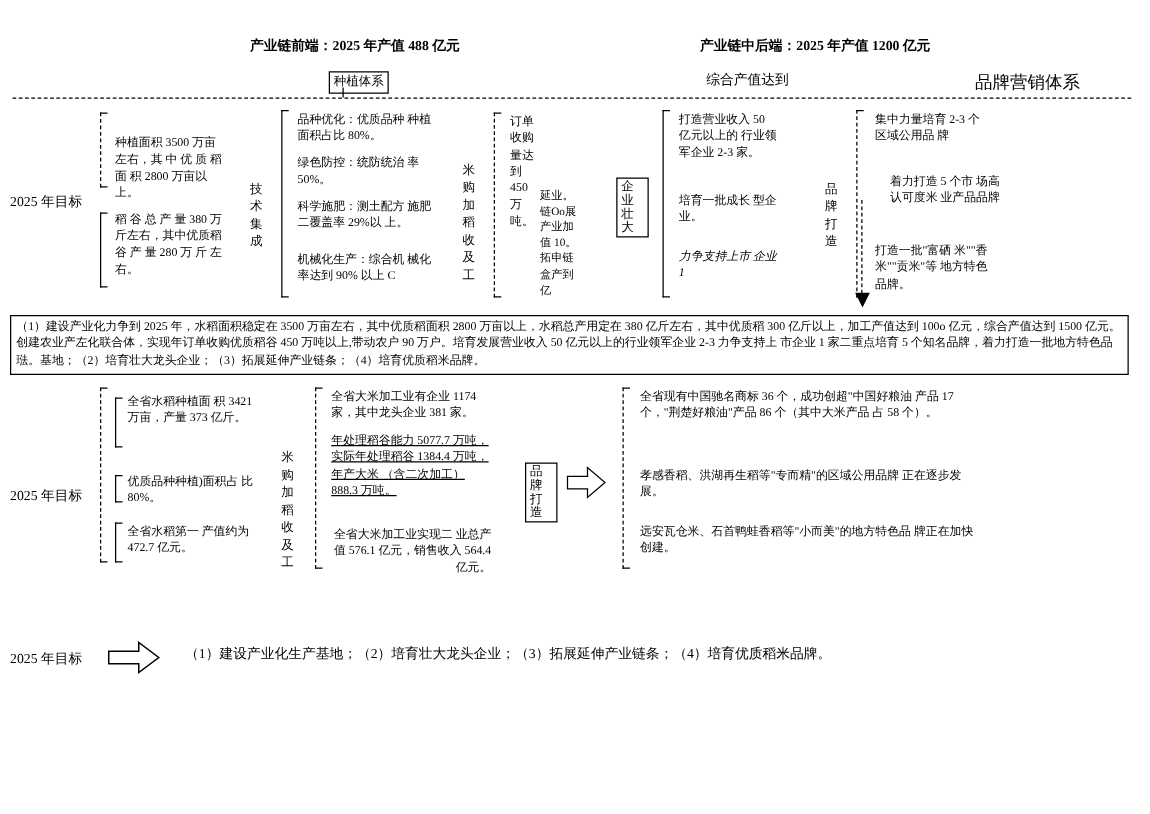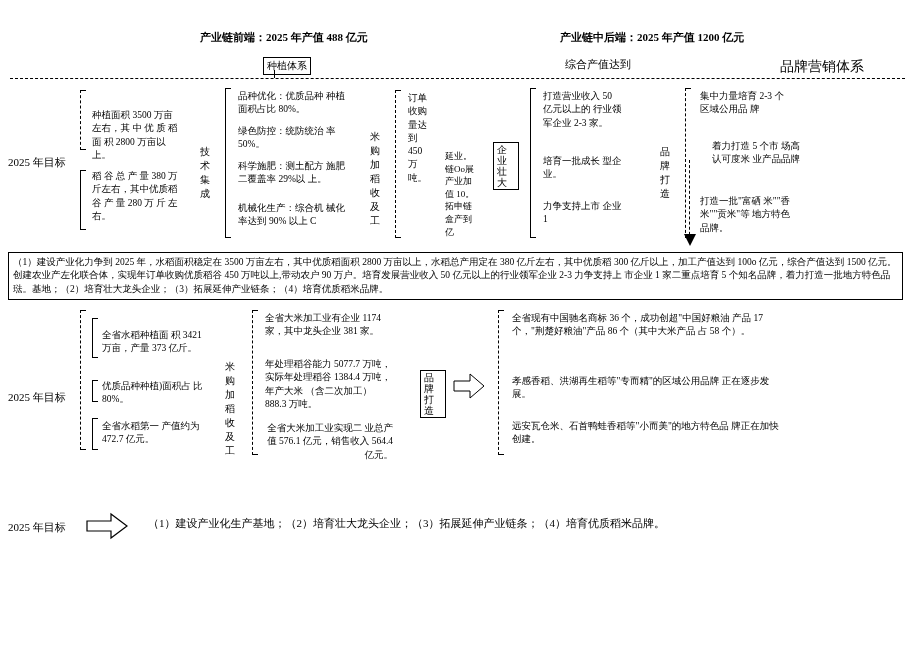--- a/index.html
+++ b/index.html
@@ -40,56 +40,56 @@
 
 <div class="col-text small" style="left:238px;top:90px;width:110px;">品种优化：优质品种 种植面积占比 80%。</div>
 <div class="col-text small" style="left:238px;top:125px;width:110px;">绿色防控：统防统治 率 50%。</div>
 <div class="col-text small" style="left:238px;top:160px;width:110px;">科学施肥：测土配方 施肥二覆盖率 29%以 上。</div>
 <div class="col-text small" style="left:238px;top:202px;width:110px;">机械化生产：综合机 械化率达到 90% 以上 C</div>
 
 <div class="col-text" style="left:370px;top:130px;width:14px;">米购加稻收及工</div>
 <div class="bracket-left-d" style="left:395px;top:90px;width:6px;height:148px;"></div>
 
 <div class="col-text small" style="left:408px;top:92px;width:22px;">订单收购量达到 450 万吨。</div>
-<div class="col-text tiny" style="left:445px;top:150px;width:30px;">延业。链Oo展产业加值 10。拓申链盒产到亿</div>
+<div class="col-text tiny" style="left:432px;top:150px;width:30px;">延业。链Oo展产业加值 10。拓申链盒产到亿</div>
 
 <div class="box" style="position:absolute;left:493px;top:142px;width:26px;line-height:1.1;">企业壮大</div>
 <div class="bracket-left" style="left:530px;top:88px;width:6px;height:150px;"></div>
 <div class="col-text small" style="left:543px;top:90px;width:80px;">打造营业收入 50 亿元以上的 行业领军企业 2-3 家。</div>
 <div class="col-text small" style="left:543px;top:155px;width:80px;">培育一批成长 型企业。</div>
-<div class="col-text small" style="left:543px;top:200px;width:80px;">力争支持上市 企业 1</div>
+<div class="col-text small" style="left:543px;top:200px;width:80px;font-style:italic;">力争支持上市 企业 1</div>
 
 <div class="col-text" style="left:660px;top:145px;width:14px;">品牌打造</div>
 <div class="bracket-left-d" style="left:685px;top:88px;width:6px;height:150px;"></div>
 <div style="position:absolute;left:689px;top:160px;width:0;height:80px;border-left:1px dashed #000;"></div>
 <svg class="arrow" style="left:684px;top:234px;" width="12" height="12">
     <polygon points="6,12 0,0 12,0" fill="#000"></polygon>
   </svg>
 
 <div class="col-text small" style="left:700px;top:90px;width:90px;">集中力量培育 2-3 个区域公用品 牌</div>
 <div class="col-text small" style="left:700px;top:140px;width:90px;margin-left:12px;">着力打造 5 个市 场高认可度米 业产品品牌</div>
 <div class="col-text small" style="left:700px;top:195px;width:95px;">打造一批"富硒 米""香 米""贡米"等 地方特色品牌。</div>
 
 <div class="fullbox small" style="left:8px;top:252px;width:895px;">（1）建设产业化力争到 2025 年，水稻面积稳定在 3500 万亩左右，其中优质稻面积 2800 万亩以上，水稻总产用定在 380 亿斤左右，其中优质稻 300 亿斤以上，加工产值达到 100o 亿元，综合产值达到 1500 亿元。创建农业产左化联合体，实现年订单收购优质稻谷 450 万吨以上,带动农户 90 万户。培育发展营业收入 50 亿元以上的行业领军企业 2-3 力争支持上 市企业 1 家二重点培育 5 个知名品牌，着力打造一批地方特色品琺。基地；（2）培育壮大龙头企业；（3）拓展延伸产业链条；（4）培育优质稻米品牌。</div>
 
 <div class="rowlabel" style="left:8px;top:390px;">2025 年目标</div>
 
 <div class="bracket-left-d" style="left:80px;top:310px;width:6px;height:140px;"></div>
 <div class="bracket-left" style="left:92px;top:318px;width:6px;height:40px;"></div>
-<div class="col-text small" style="left:102px;top:329px;width:100px;">全省水稻种植面 积 3421 万亩，产量 373 亿斤。</div>
+<div class="col-text small" style="left:102px;top:316px;width:100px;">全省水稻种植面 积 3421 万亩，产量 373 亿斤。</div>
 <div class="bracket-left" style="left:92px;top:380px;width:6px;height:22px;"></div>
 <div class="col-text small" style="left:102px;top:380px;width:110px;">优质品种种植)面积占 比 80%。</div>
 <div class="bracket-left" style="left:92px;top:418px;width:6px;height:32px;"></div>
 <div class="col-text small" style="left:102px;top:420px;width:100px;">全省水稻第一 产值约为 472.7 亿元。</div>
 
 <div class="col-text" style="left:225px;top:360px;width:14px;">米购加稻收及工</div>
 <div class="bracket-left-d" style="left:252px;top:310px;width:6px;height:145px;"></div>
 
 <div class="col-text small" style="left:265px;top:312px;width:128px;">全省大米加工业有企业 1174 家，其中龙头企业 381 家。</div>
-<div class="col-text small" style="left:265px;top:358px;width:128px;">年处理稻谷能力 5077.7 万吨，实际年处理稻谷 1384.4 万吨，年产大米 （含二次加工）888.3 万吨。</div>
+<div class="col-text small" style="left:265px;top:347px;width:128px;text-decoration:underline;">年处理稻谷能力 5077.7 万吨，实际年处理稻谷 1384.4 万吨，年产大米 （含二次加工）888.3 万吨。</div>
 <div class="col-text small" style="left:265px;top:422px;width:128px;text-align:right;">全省大米加工业实现二 业总产值 576.1 亿元，销售收入 564.4 亿元。</div>
 
 <div class="box" style="position:absolute;left:420px;top:370px;width:26px;line-height:1.1;">品牌打造</div>
 <svg class="arrow" style="left:452px;top:372px;" width="34" height="28">
   <path d="M2 9 L18 9 L18 2 L32 14 L18 26 L18 19 L2 19 Z" fill="none" stroke="#000" stroke-width="1"></path>
 </svg>
 
 <div class="bracket-left-d" style="left:498px;top:310px;width:6px;height:145px;"></div>
 <div class="col-text small" style="left:512px;top:312px;width:270px;">全省现有中国驰名商标 36 个，成功创超"中国好粮油 产品 17 个，"荆楚好粮油"产品 86 个（其中大米产品 占 58 个）。</div>
 <div class="col-text small" style="left:512px;top:375px;width:270px;">孝感香稻、洪湖再生稻等"专而精"的区域公用品牌 正在逐步发展。</div>

